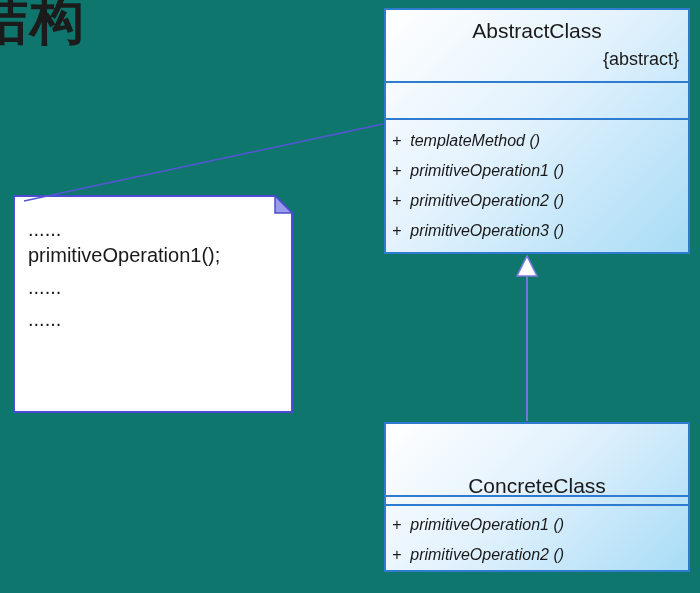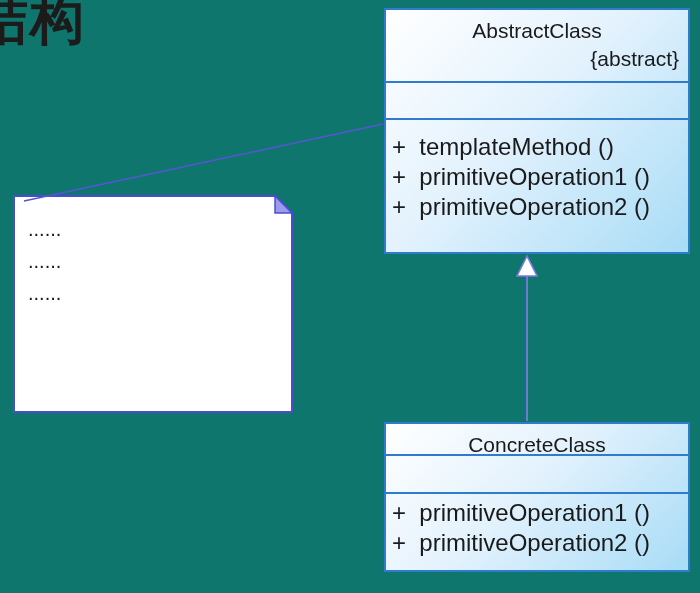--- a/index.html
+++ b/index.html
@@ -38,34 +38,35 @@
   .class-header { border-bottom: 2px solid #2e7bd0; box-sizing: border-box; }
   .class-attrs  { border-bottom: 2px solid #2e7bd0; box-sizing: border-box; }
   .class-name {
     text-align: center;
     font-size: 21px;
     padding-top: 9px;
     line-height: 24px;
   }
   .class-stereotype {
     text-align: right;
-    font-size: 21px;
+    font-size: 18px;
     padding-right: 9px;
     padding-top: 4px;
     line-height: 24px;
   }
   .class-methods {
-    padding: 12px 0 0 6px;
-    font-size: 24px;
+    padding: 6px 0 0 6px;
+    font-size: 16px;
+    font-style: italic;
   }
   .class-method { line-height: 30px; white-space: pre; }
 
   .abstract .class-header { height: 73px; }
   .abstract .class-attrs  { height: 37px; }
-  .concrete .class-header { height: 32px; }
+  .concrete .class-header { height: 32px; margin-top: 41px; }
   .concrete .class-attrs  { height: 38px; }
   .concrete .class-methods { padding-top: 4px; }
 
   .note-text {
     position: absolute;
     left: 28px;
     top: 216px;
     font-size: 20px;
     color: #1a1a1a;
   }
@@ -90,33 +91,35 @@
   <div class="class-box abstract" style="left:384px; top:8px; width:306px; height:246px;">
     <div class="class-header">
       <div class="class-name">AbstractClass</div>
       <div class="class-stereotype">{abstract}</div>
     </div>
     <div class="class-attrs"></div>
     <div class="class-methods">
       <div class="class-method">+  templateMethod ()</div>
       <div class="class-method">+  primitiveOperation1 ()</div>
       <div class="class-method">+  primitiveOperation2 ()</div>
+      <div class="class-method">+  primitiveOperation3 ()</div>
     </div>
   </div>
 
   <div class="class-box concrete" style="left:384px; top:422px; width:306px; height:150px;">
     <div class="class-header">
       <div class="class-name">ConcreteClass</div>
     </div>
     <div class="class-attrs"></div>
     <div class="class-methods">
       <div class="class-method">+  primitiveOperation1 ()</div>
       <div class="class-method">+  primitiveOperation2 ()</div>
     </div>
   </div>
 
   <div class="note-text">
     <div class="note-line">......</div>
+    <div class="note-line">primitiveOperation1();</div>
     <div class="note-line gap">......</div>
     <div class="note-line gap">......</div>
   </div>
 
 </div>
 
 </body></html>

